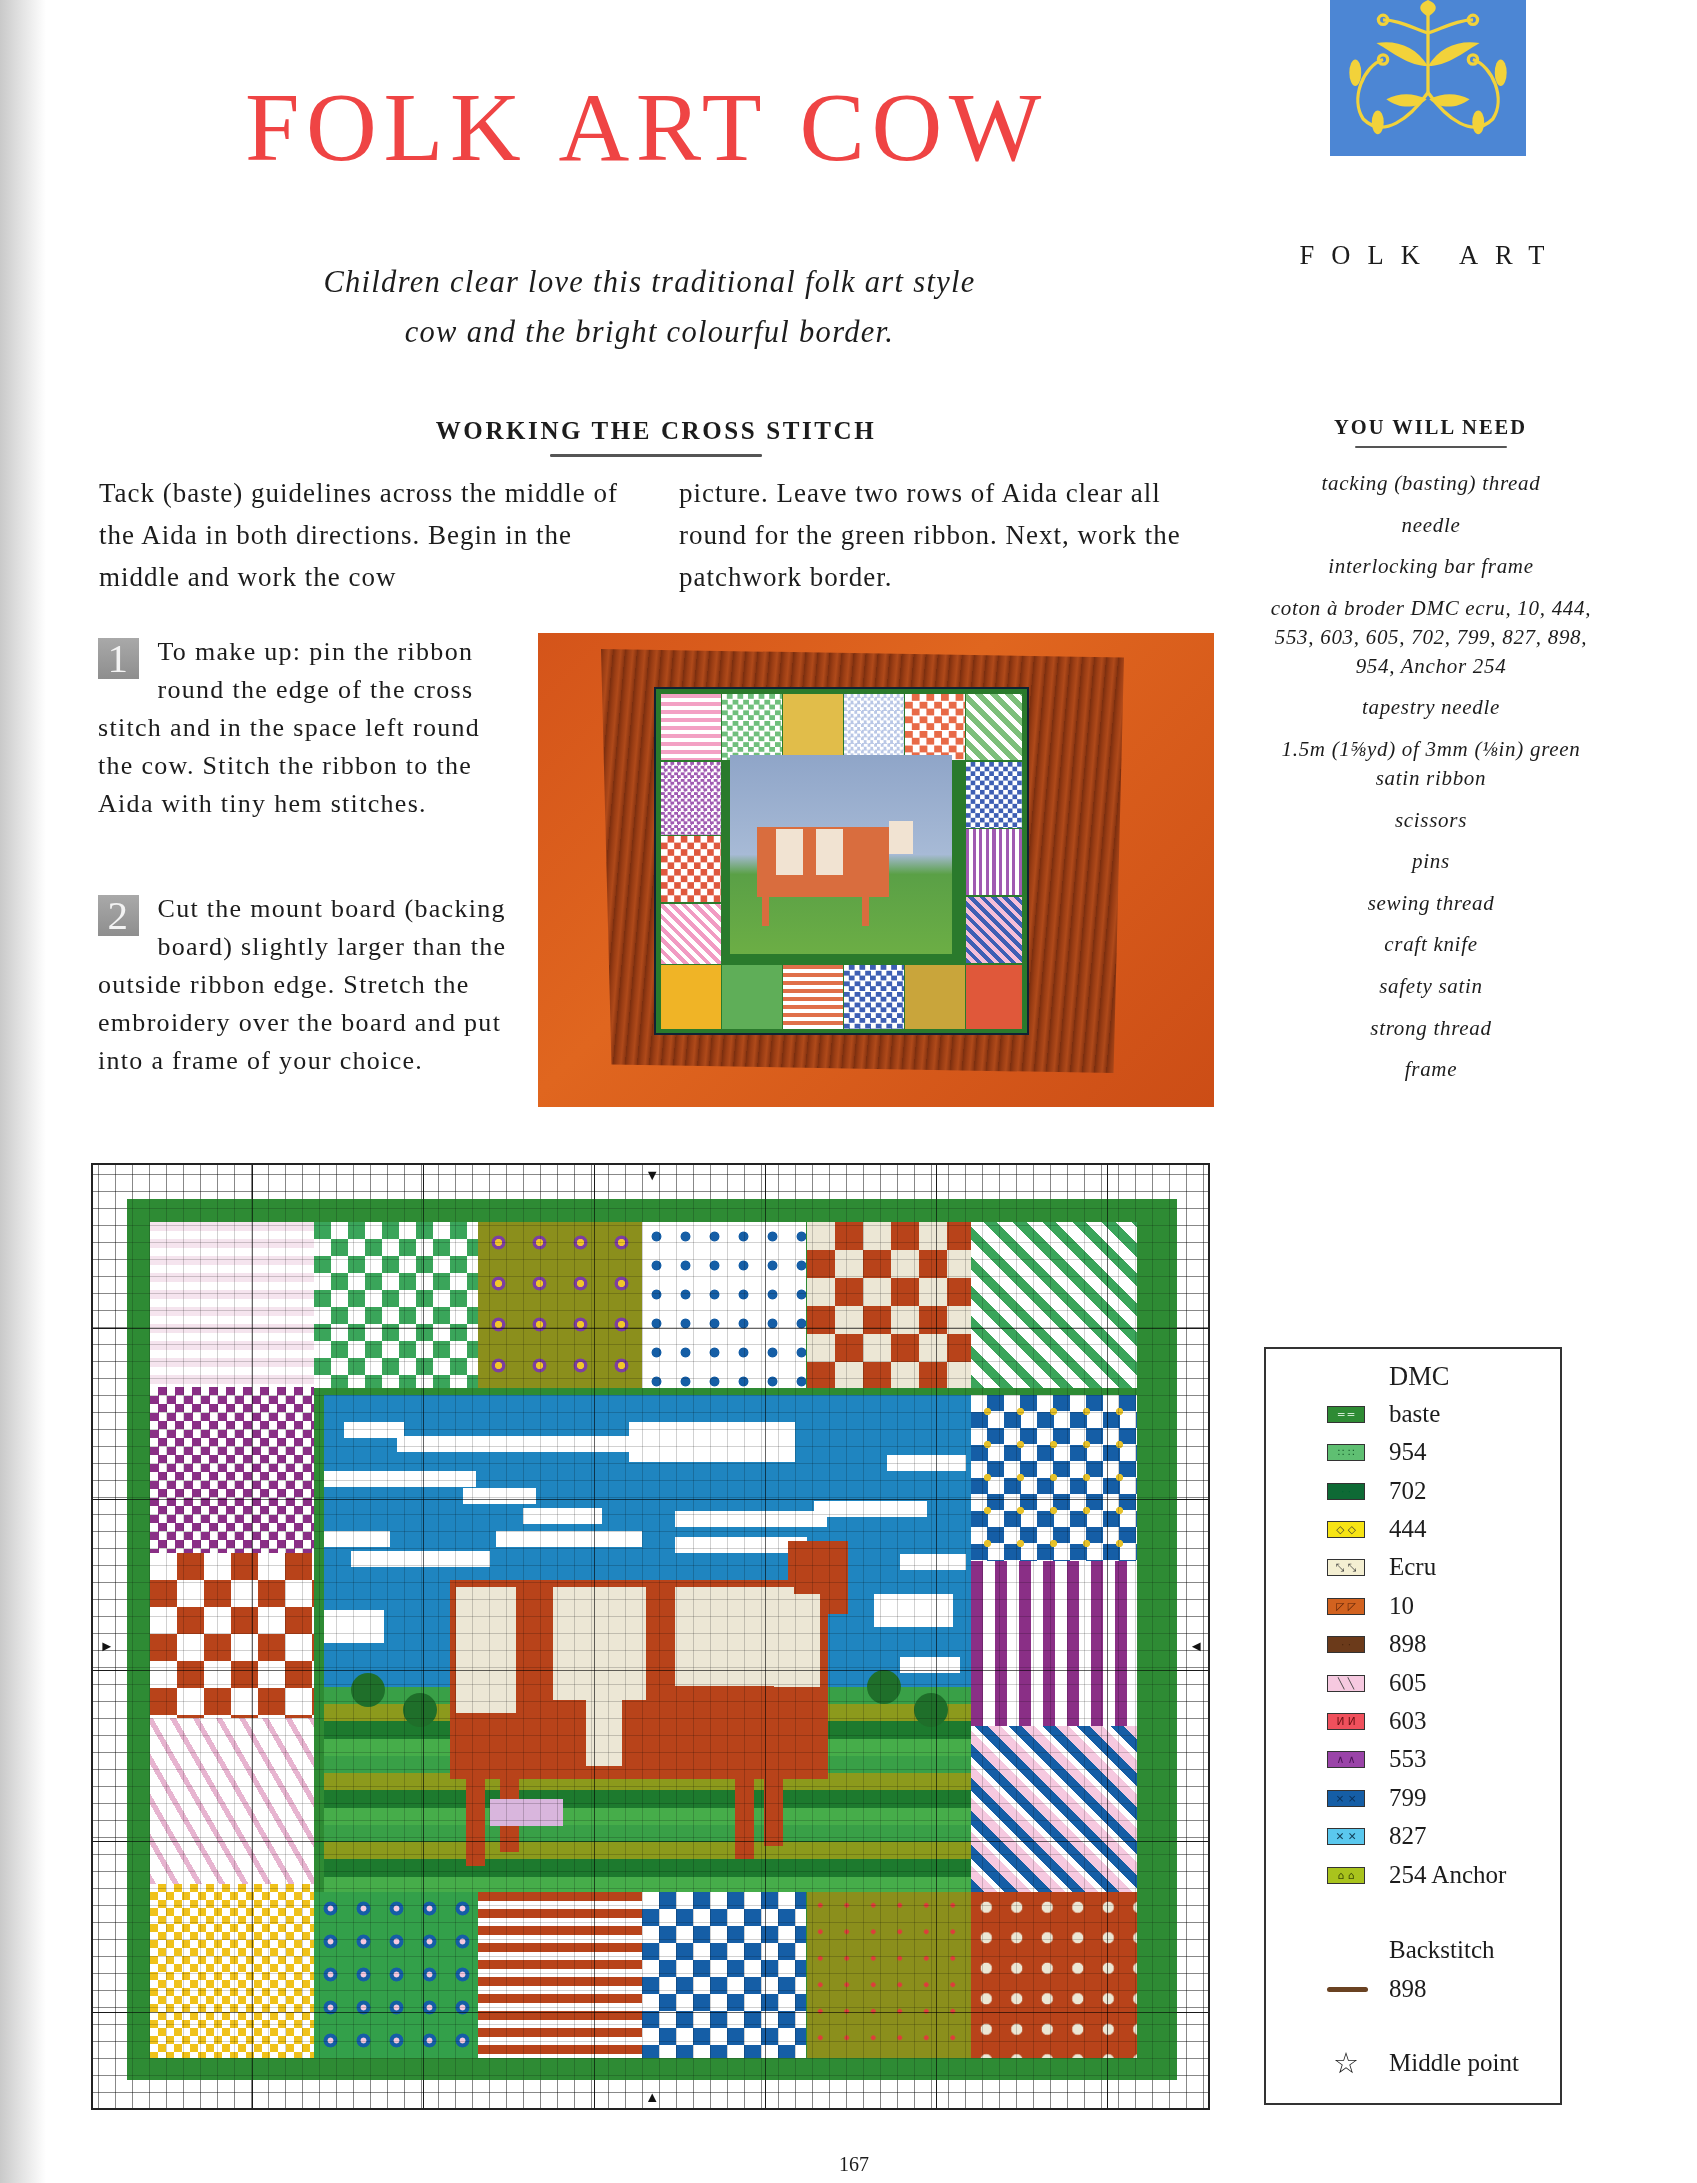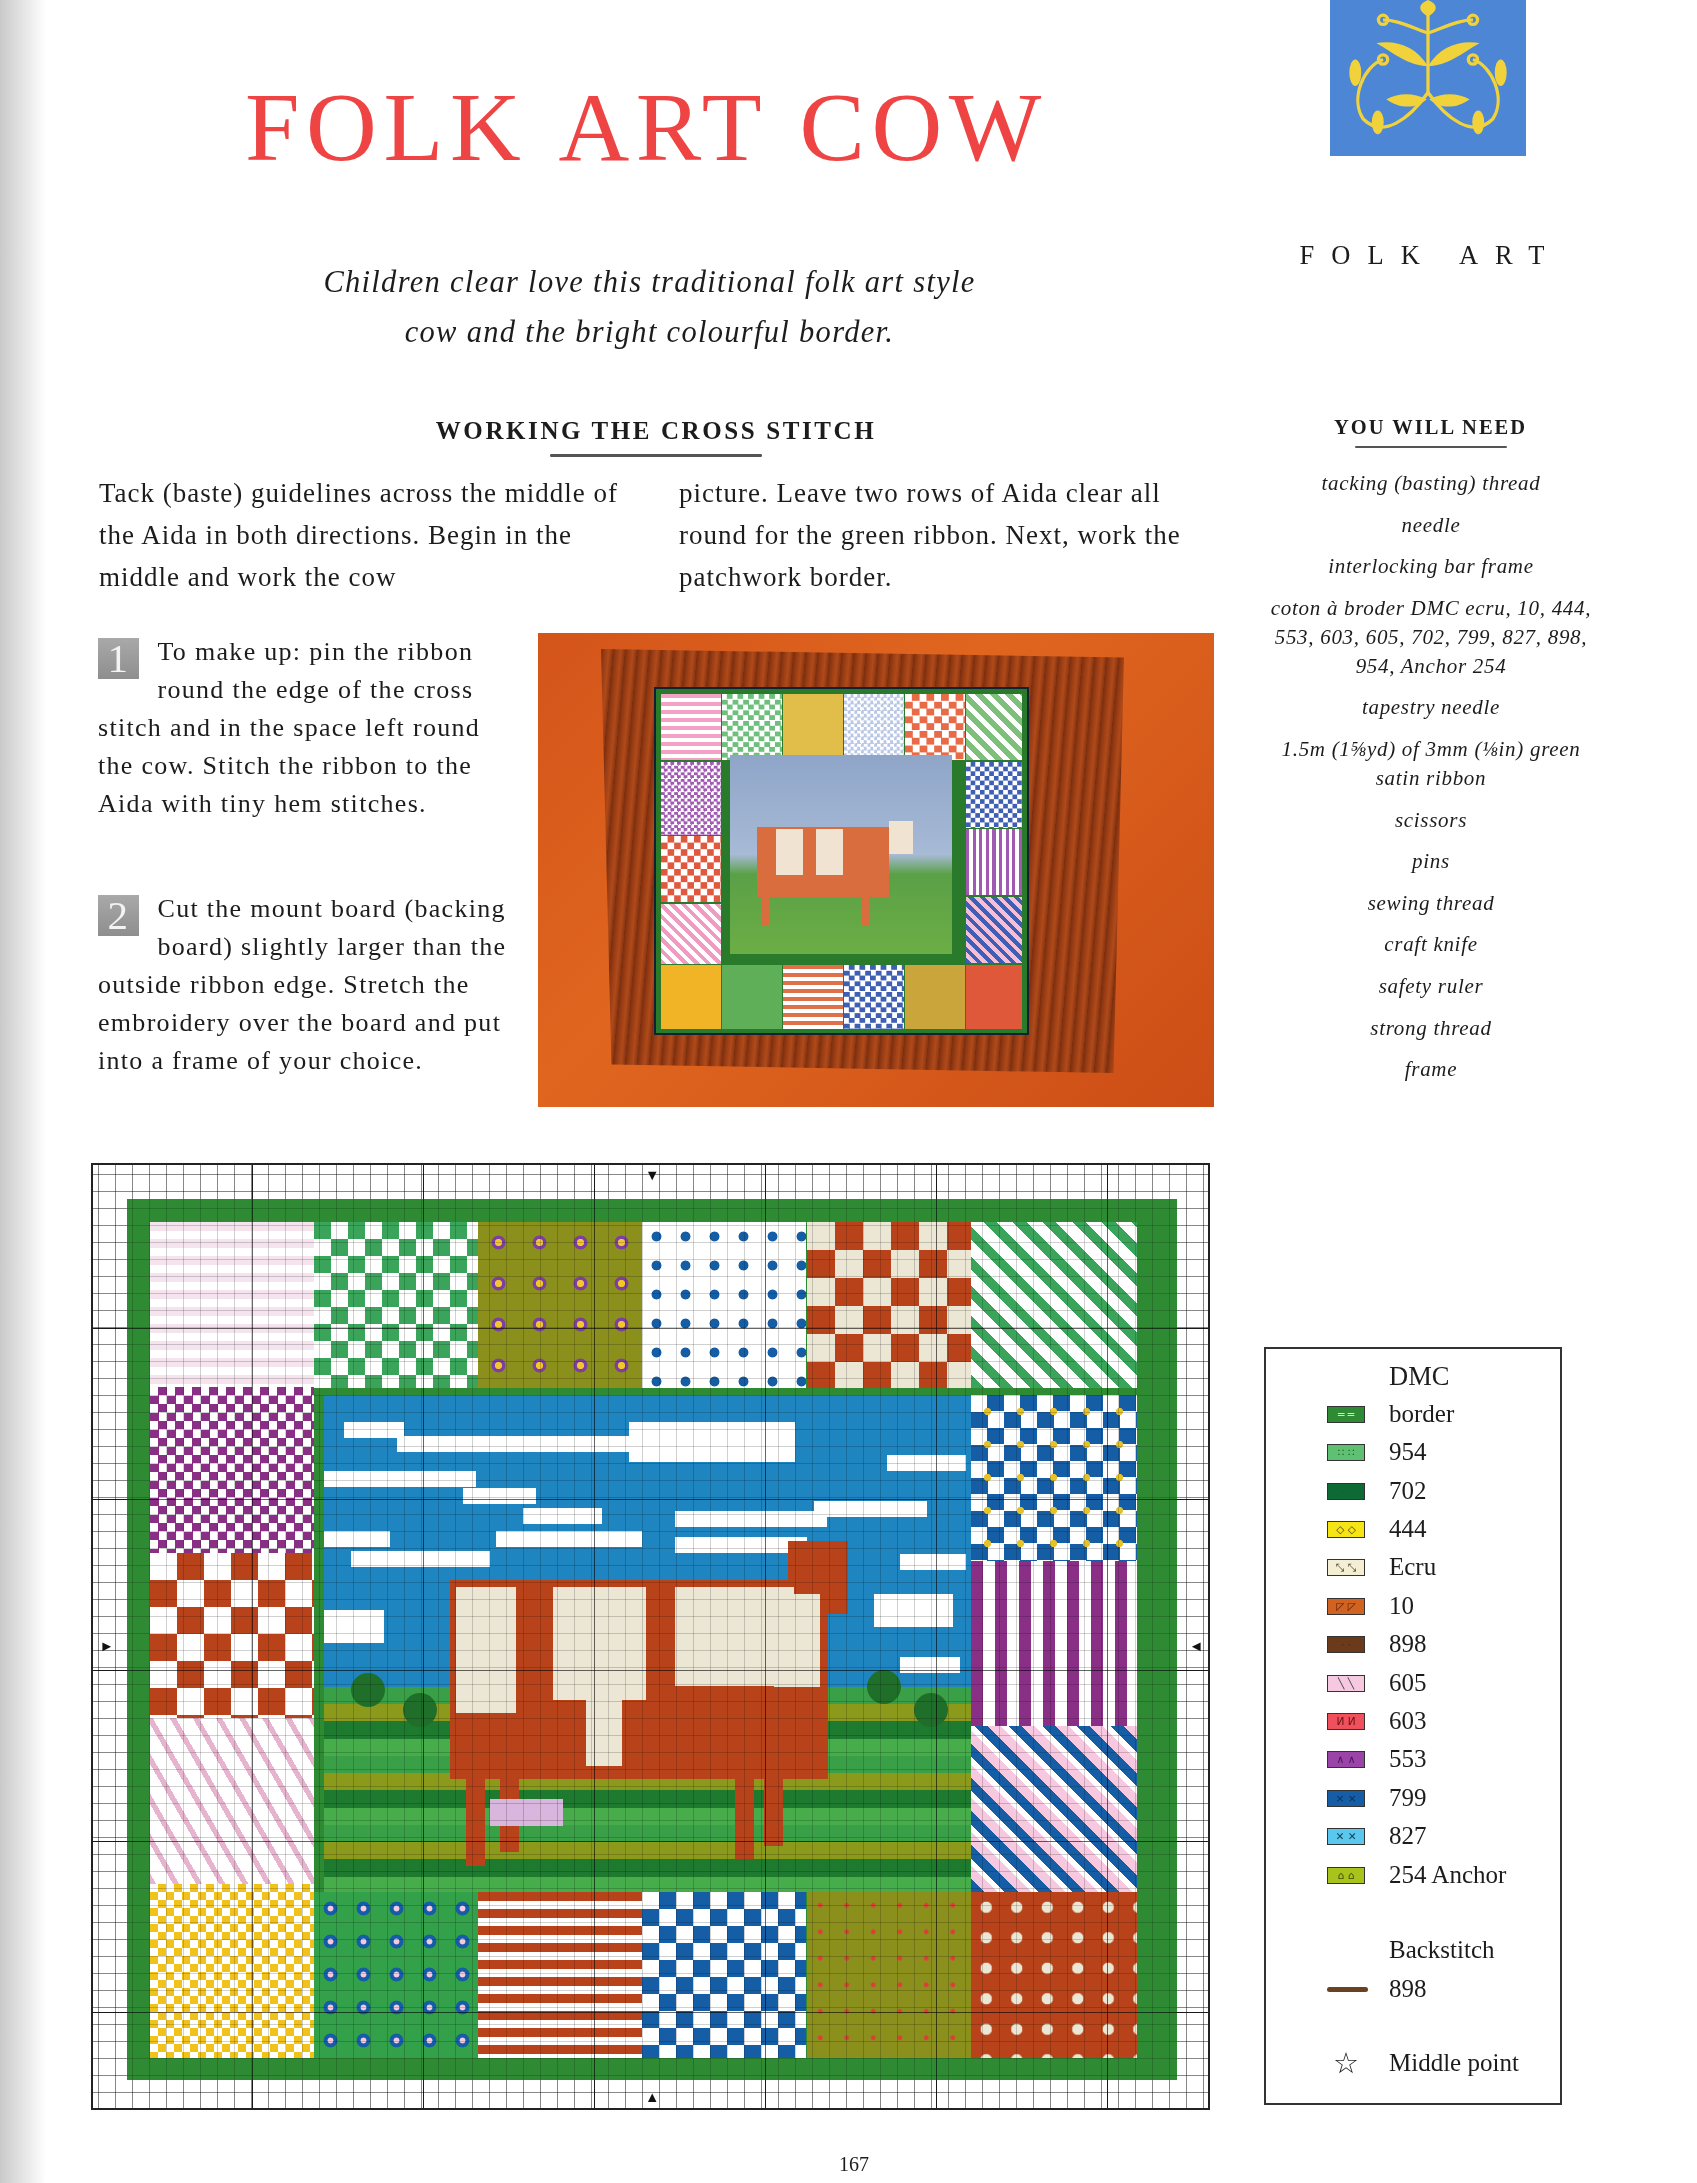--- a/index.html
+++ b/index.html
@@ -245,21 +245,21 @@
   <div>tacking (basting) thread</div>
   <div>needle</div>
   <div>interlocking bar frame</div>
   <div>coton à broder DMC ecru, 10, 444, 553, 603, 605, 702, 799, 827, 898, 954, Anchor 254</div>
   <div>tapestry needle</div>
   <div>1.5m (1⅝yd) of 3mm (⅛in) green satin ribbon</div>
   <div>scissors</div>
   <div>pins</div>
   <div>sewing thread</div>
   <div>craft knife</div>
-  <div>safety ruler</div>
+  <div>safety satin</div>
   <div>strong thread</div>
   <div>frame</div>
 </div>
 
 <div class="abs chart">
   <div class="chart-ribbon">
 
     <div class="patch" style="left:22.5px;top:22.5px;width:164px;height:166px;background:repeating-linear-gradient(180deg,#f5e4ee 0 8.6px,#fff 8.6px 17px);"></div>
     <div class="patch" style="left:187px;top:22.5px;width:164px;height:166px;background:repeating-conic-gradient(#fff 0 25%,#3aa55a 0 50%) 0 0/34px 34px;"></div>
     <div class="patch" style="left:351px;top:22.5px;width:164px;height:166px;background:radial-gradient(circle,#f2c72a 3.3px,#7d3fa0 4px 6.6px,transparent 7.3px) 0 0/41px 41px, #8b8f1c;"></div>
@@ -324,21 +324,21 @@
   <span class="marker" style="left:552px;top:925px;">▲</span>
   <span class="marker" style="left:6.6px;top:474px;">►</span>
   <span class="marker" style="left:1096px;top:474px;">◄</span>
 </div>
 
 <div class="abs legend">
   <div class="legend-title">DMC</div>
 
   <div class="legend-row" style="top:52px;">
     <div class="swatch" style="background:#2e8b34;color:#cfe9d0;">═ ═</div>
-    <span class="legend-label">border</span>
+    <span class="legend-label">baste</span>
   </div>
   <div class="legend-row" style="top:90px;">
     <div class="swatch" style="background:#5fbf72;color:#155a2a;">∷ ∷</div>
     <span class="legend-label">954</span>
   </div>
   <div class="legend-row" style="top:129px;">
     <div class="swatch" style="background:#0e6a35;color:#063;">· ·</div>
     <span class="legend-label">702</span>
   </div>
   <div class="legend-row" style="top:167px;">

